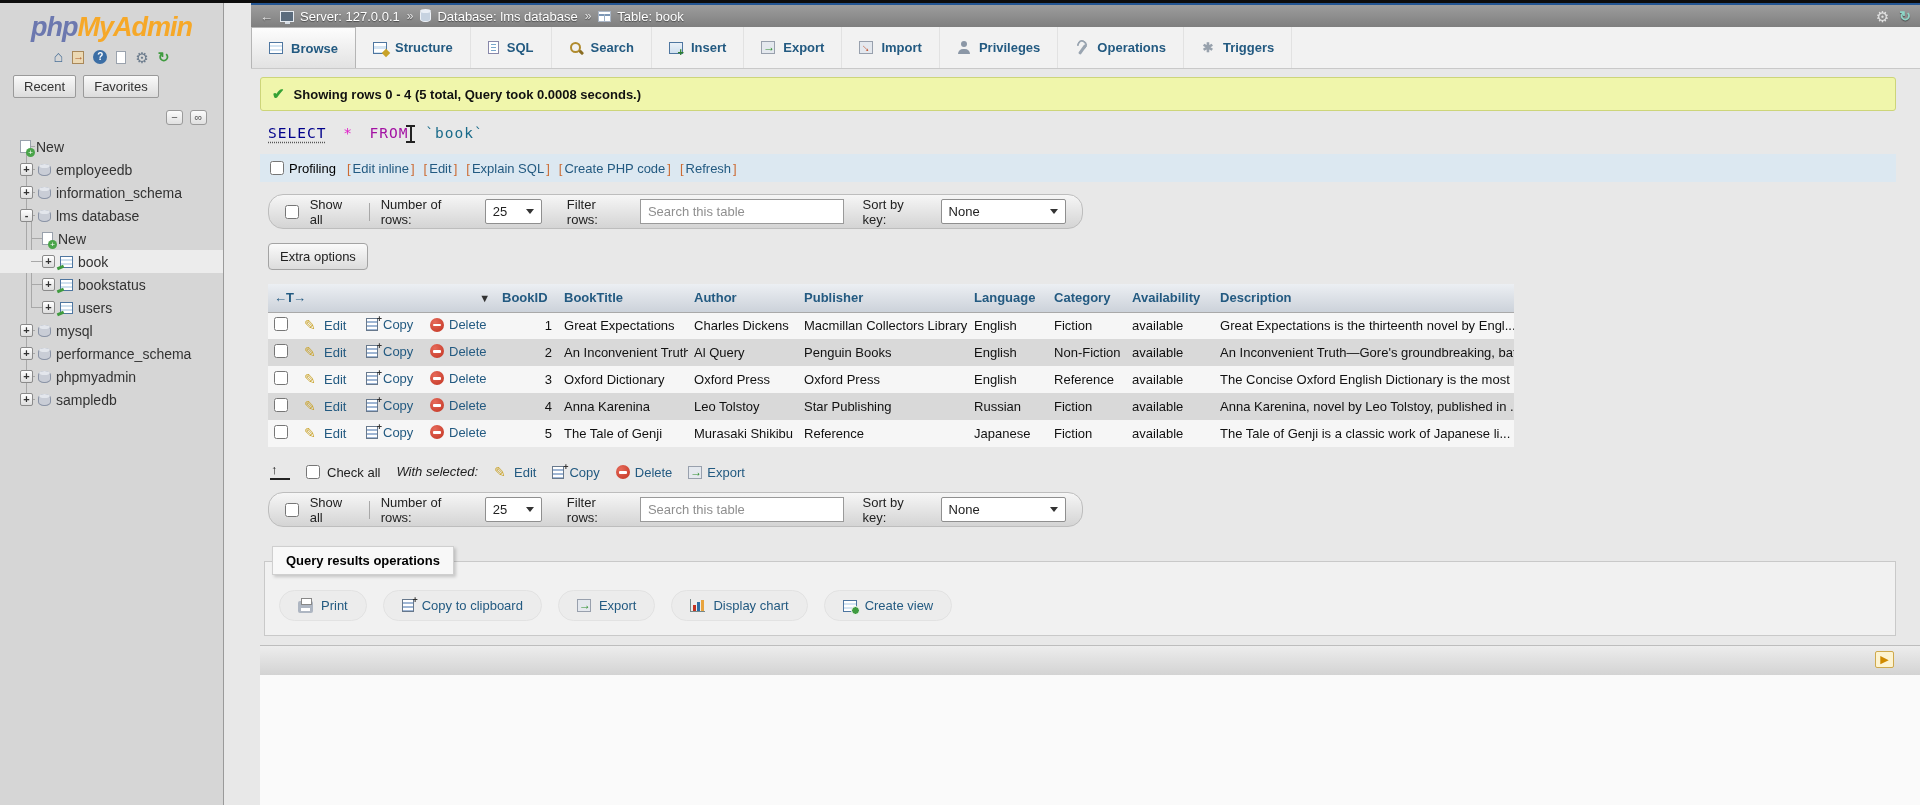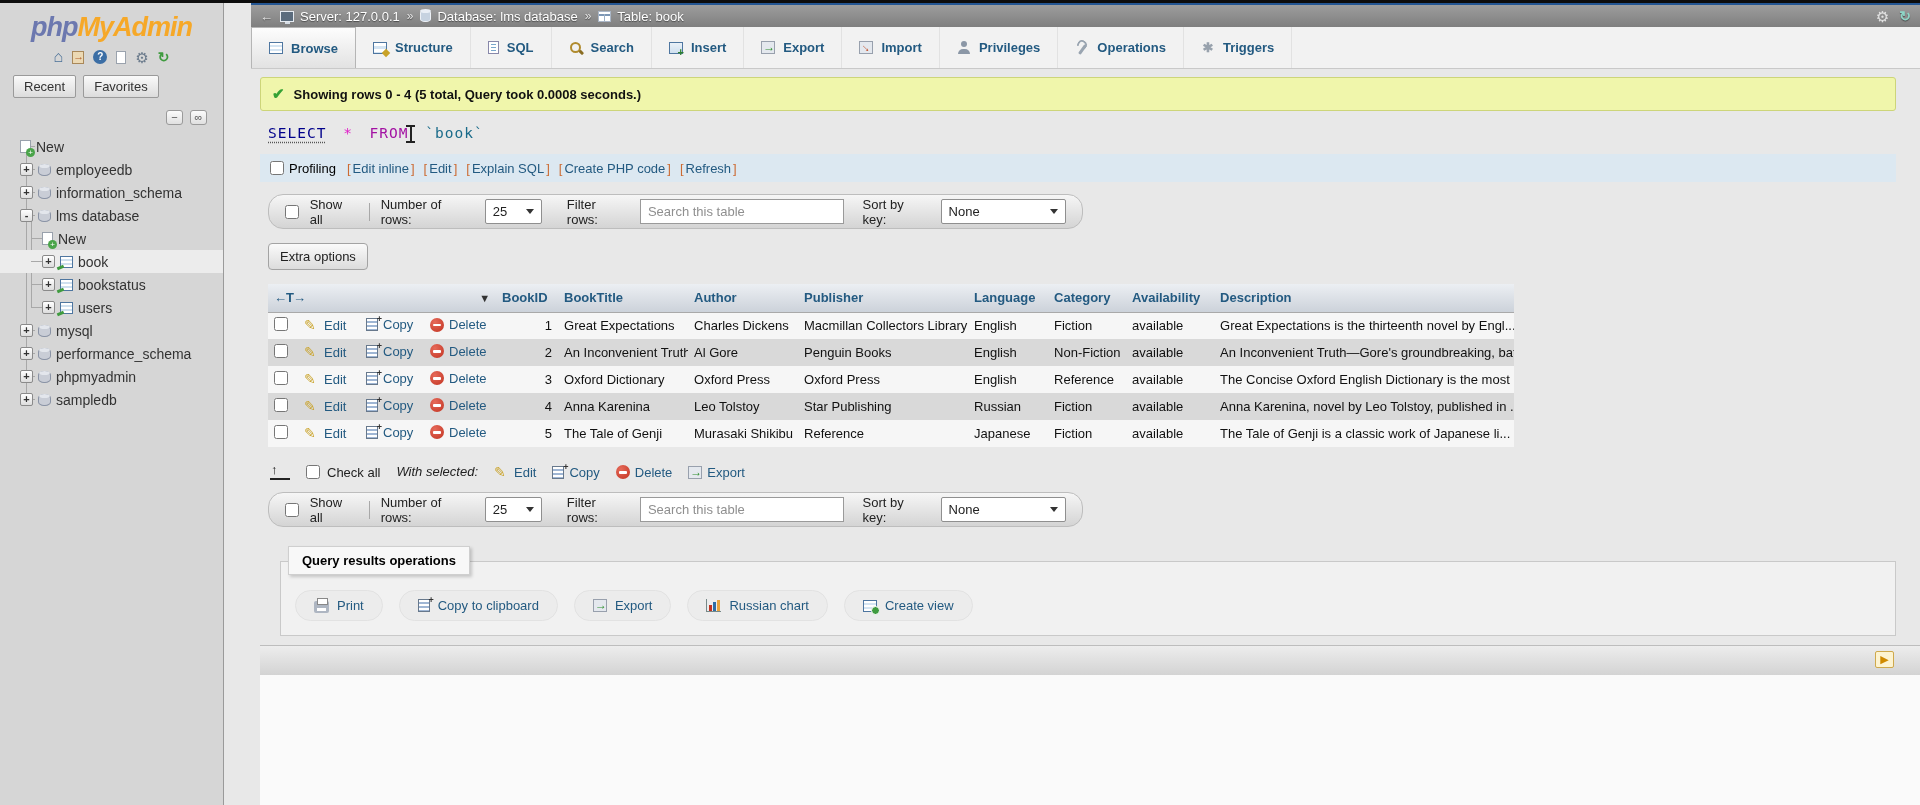--- a/index.html
+++ b/index.html
@@ -73,21 +73,21 @@
   .th-first { display:flex; align-items:center; justify-content:space-between; }
   .colmark { color:#235a81; font-size:13px; letter-spacing:-1px; }
   .sorttri { color:#333; font-size:11px; }
   td.num { text-align:right; padding-right:12px; }
   .act { color:#235a81; text-decoration:none; display:inline-flex; align-items:center; gap:5px; cursor:pointer; }
 
   .withsel { display:flex; gap:16px; margin:17px 0 0 10px; }
   .wsel-label { font-style:italic; color:#222; }
   .checkall-wrap { display:flex; align-items:center; gap:7px; }
 
-  .qops { position:relative; margin:34px 24px 0 20px; border:1px solid #c9c9c9; background:#f1f1f1; padding:24px 14px 14px; }
+  .qops { position:relative; margin:34px 24px 0 4px; border:1px solid #c9c9c9; background:#f1f1f1; padding:24px 14px 14px; }
   .qops-title { position:absolute; top:-16px; left:7px; background:#f8f8f8; border:1px solid #cfcfcf; padding:6px 13px; font-weight:bold; color:#000; box-shadow:2px 2px 3px rgba(0,0,0,.18); }
   .qops-row { display:flex; gap:16px; margin-top:4px; }
   .qbtn { display:flex; align-items:center; gap:8px; padding:7px 18px; border-radius:17px; background:#ececec; border:1px solid #e2e2e2; color:#235a81; cursor:pointer; }
 
   .footerbar { margin-top:9px; height:30px; background:linear-gradient(#ededed,#d3d3d3); border-top:1px solid #bdbdbd; position:relative; }
   .foot-ico { position:absolute; right:26px; top:5px; width:19px; height:17px; background:#fdf3d0; border:1px solid #cfa94c; border-radius:2px; color:#d08a00; font-size:11px; line-height:15px; text-align:center; cursor:pointer; }
   .below { height:140px; background:#fafafa; }
 
   
   .ic { display:inline-block; position:relative; vertical-align:middle; flex:none; }
@@ -425,21 +425,21 @@
           <td><a class="act">
                   <span class="ic ic-copy"></span>
                   <span>Copy</span>
                 </a></td>
           <td><a class="act">
                   <span class="ic ic-del"></span>
                   <span>Delete</span>
                 </a></td>
           <td class="num">2</td>
           <td>An Inconvenient Truth</td>
-          <td>Al Gore</td>
+          <td>Al Query</td>
           <td>Penguin Books</td>
           <td>English</td>
           <td>Non-Fiction</td>
           <td>available</td>
           <td>An Inconvenient Truth—Gore's groundbreaking, battl...</td>
         </tr>
         <tr class="odd">
           <td><input type="checkbox" class="cb" style=""></td>
           <td><a class="act">
                   <span class="ic ic-pencil"></span>
@@ -562,21 +562,21 @@
           <a class="qbtn">
               <span class="ic ic-copy"></span>
               <span>Copy to clipboard</span>
             </a>
           <a class="qbtn">
               <span class="ic ic-export"></span>
               <span>Export</span>
             </a>
           <a class="qbtn">
               <span class="ic ic-chart"></span>
-              <span>Russian chart</span>
+              <span>Display chart</span>
             </a>
           <a class="qbtn">
               <span class="ic ic-view"></span>
               <span>Create view</span>
             </a>
         </div>
       </div>
 
       <div class="footerbar">
         <span class="foot-ico">▶</span>

